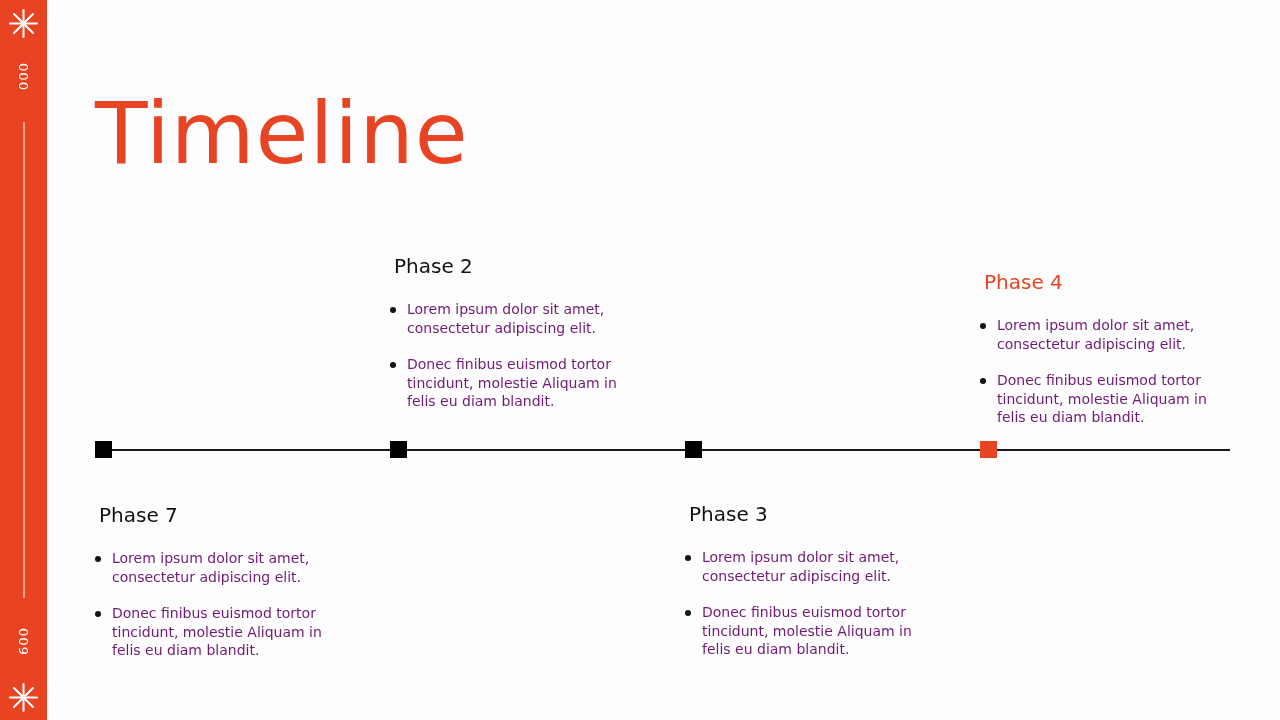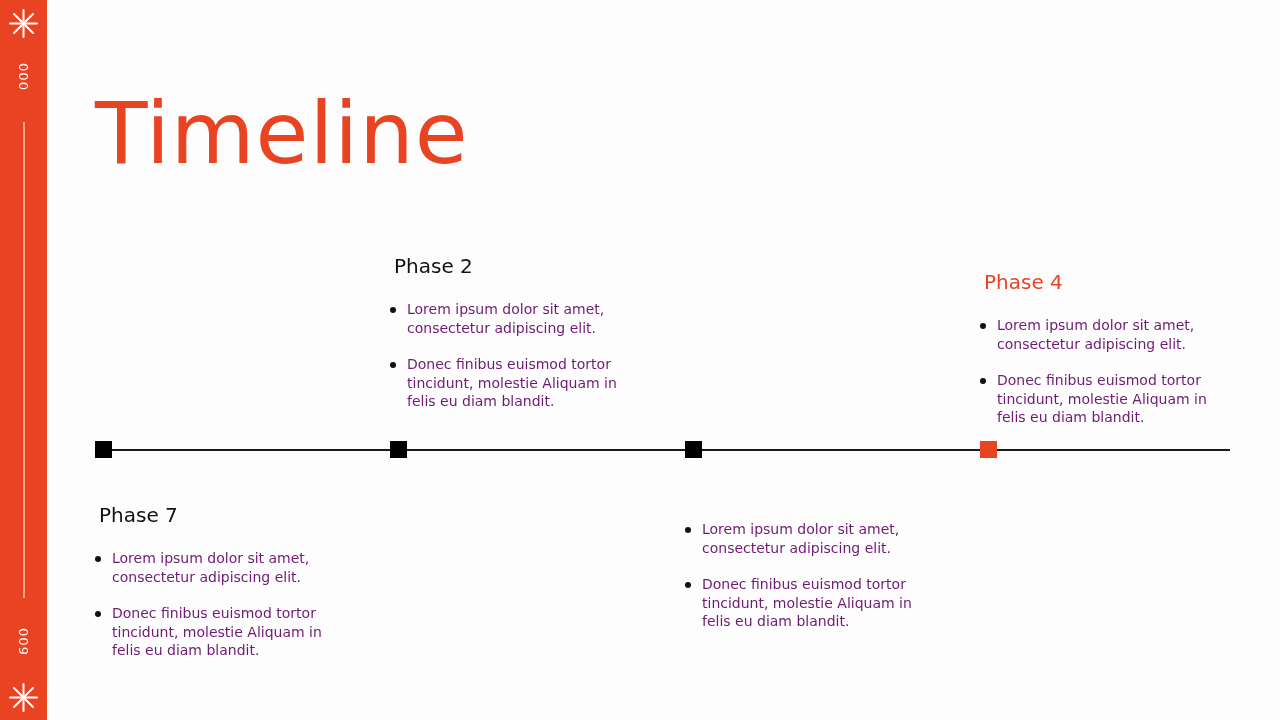--- a/index.html
+++ b/index.html
@@ -105,20 +105,21 @@
 
 <div class="phase" style="left:390px; top:250px;">
   <h3>Phase 2</h3>
   <ul>
     <li><span class="dot"></span><span>Lorem ipsum dolor sit amet, consectetur adipiscing elit.</span></li>
     <li><span class="dot"></span><span>Donec finibus euismod tortor tincidunt, molestie Aliquam in felis eu diam blandit.</span></li>
   </ul>
 </div>
 
 <div class="phase" style="left:685px; top:498px;">
+  <h3>Phase 3</h3>
   <ul>
     <li><span class="dot"></span><span>Lorem ipsum dolor sit amet, consectetur adipiscing elit.</span></li>
     <li><span class="dot"></span><span>Donec finibus euismod tortor tincidunt, molestie Aliquam in felis eu diam blandit.</span></li>
   </ul>
 </div>
 
 <div class="phase" style="left:980px; top:266px;">
   <h3 class="accent">Phase 4</h3>
   <ul>
     <li><span class="dot"></span><span>Lorem ipsum dolor sit amet, consectetur adipiscing elit.</span></li>

